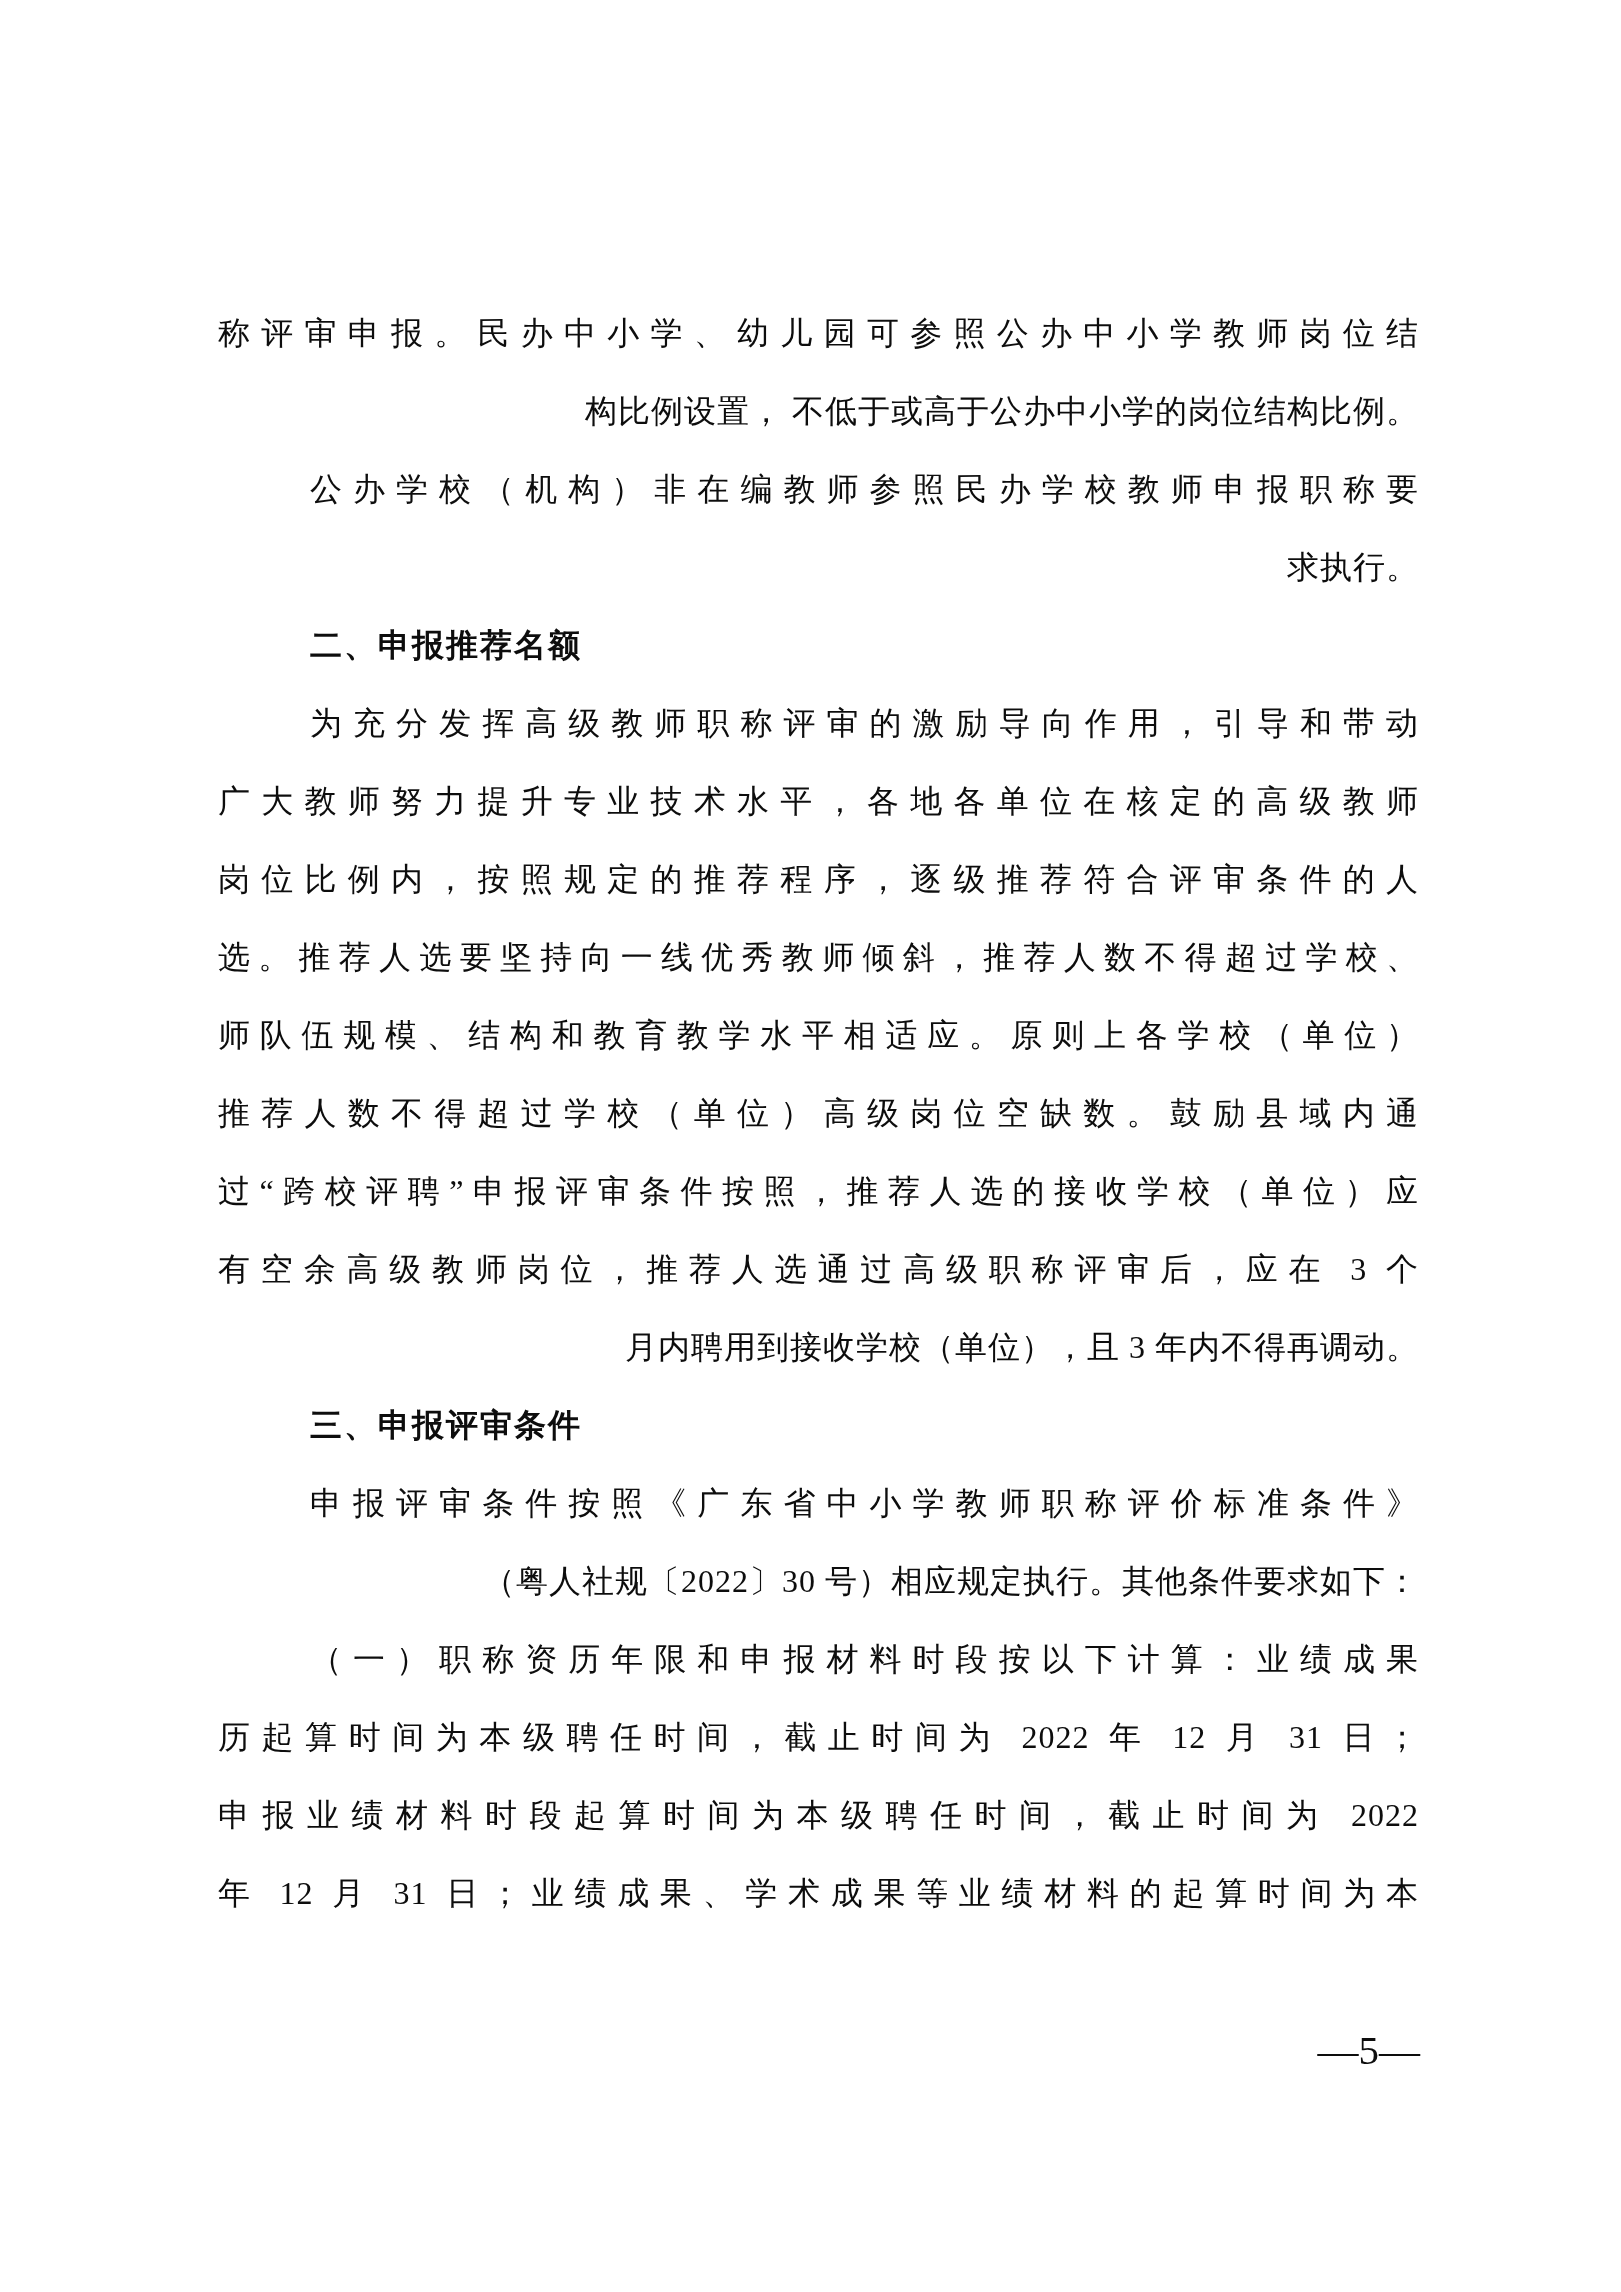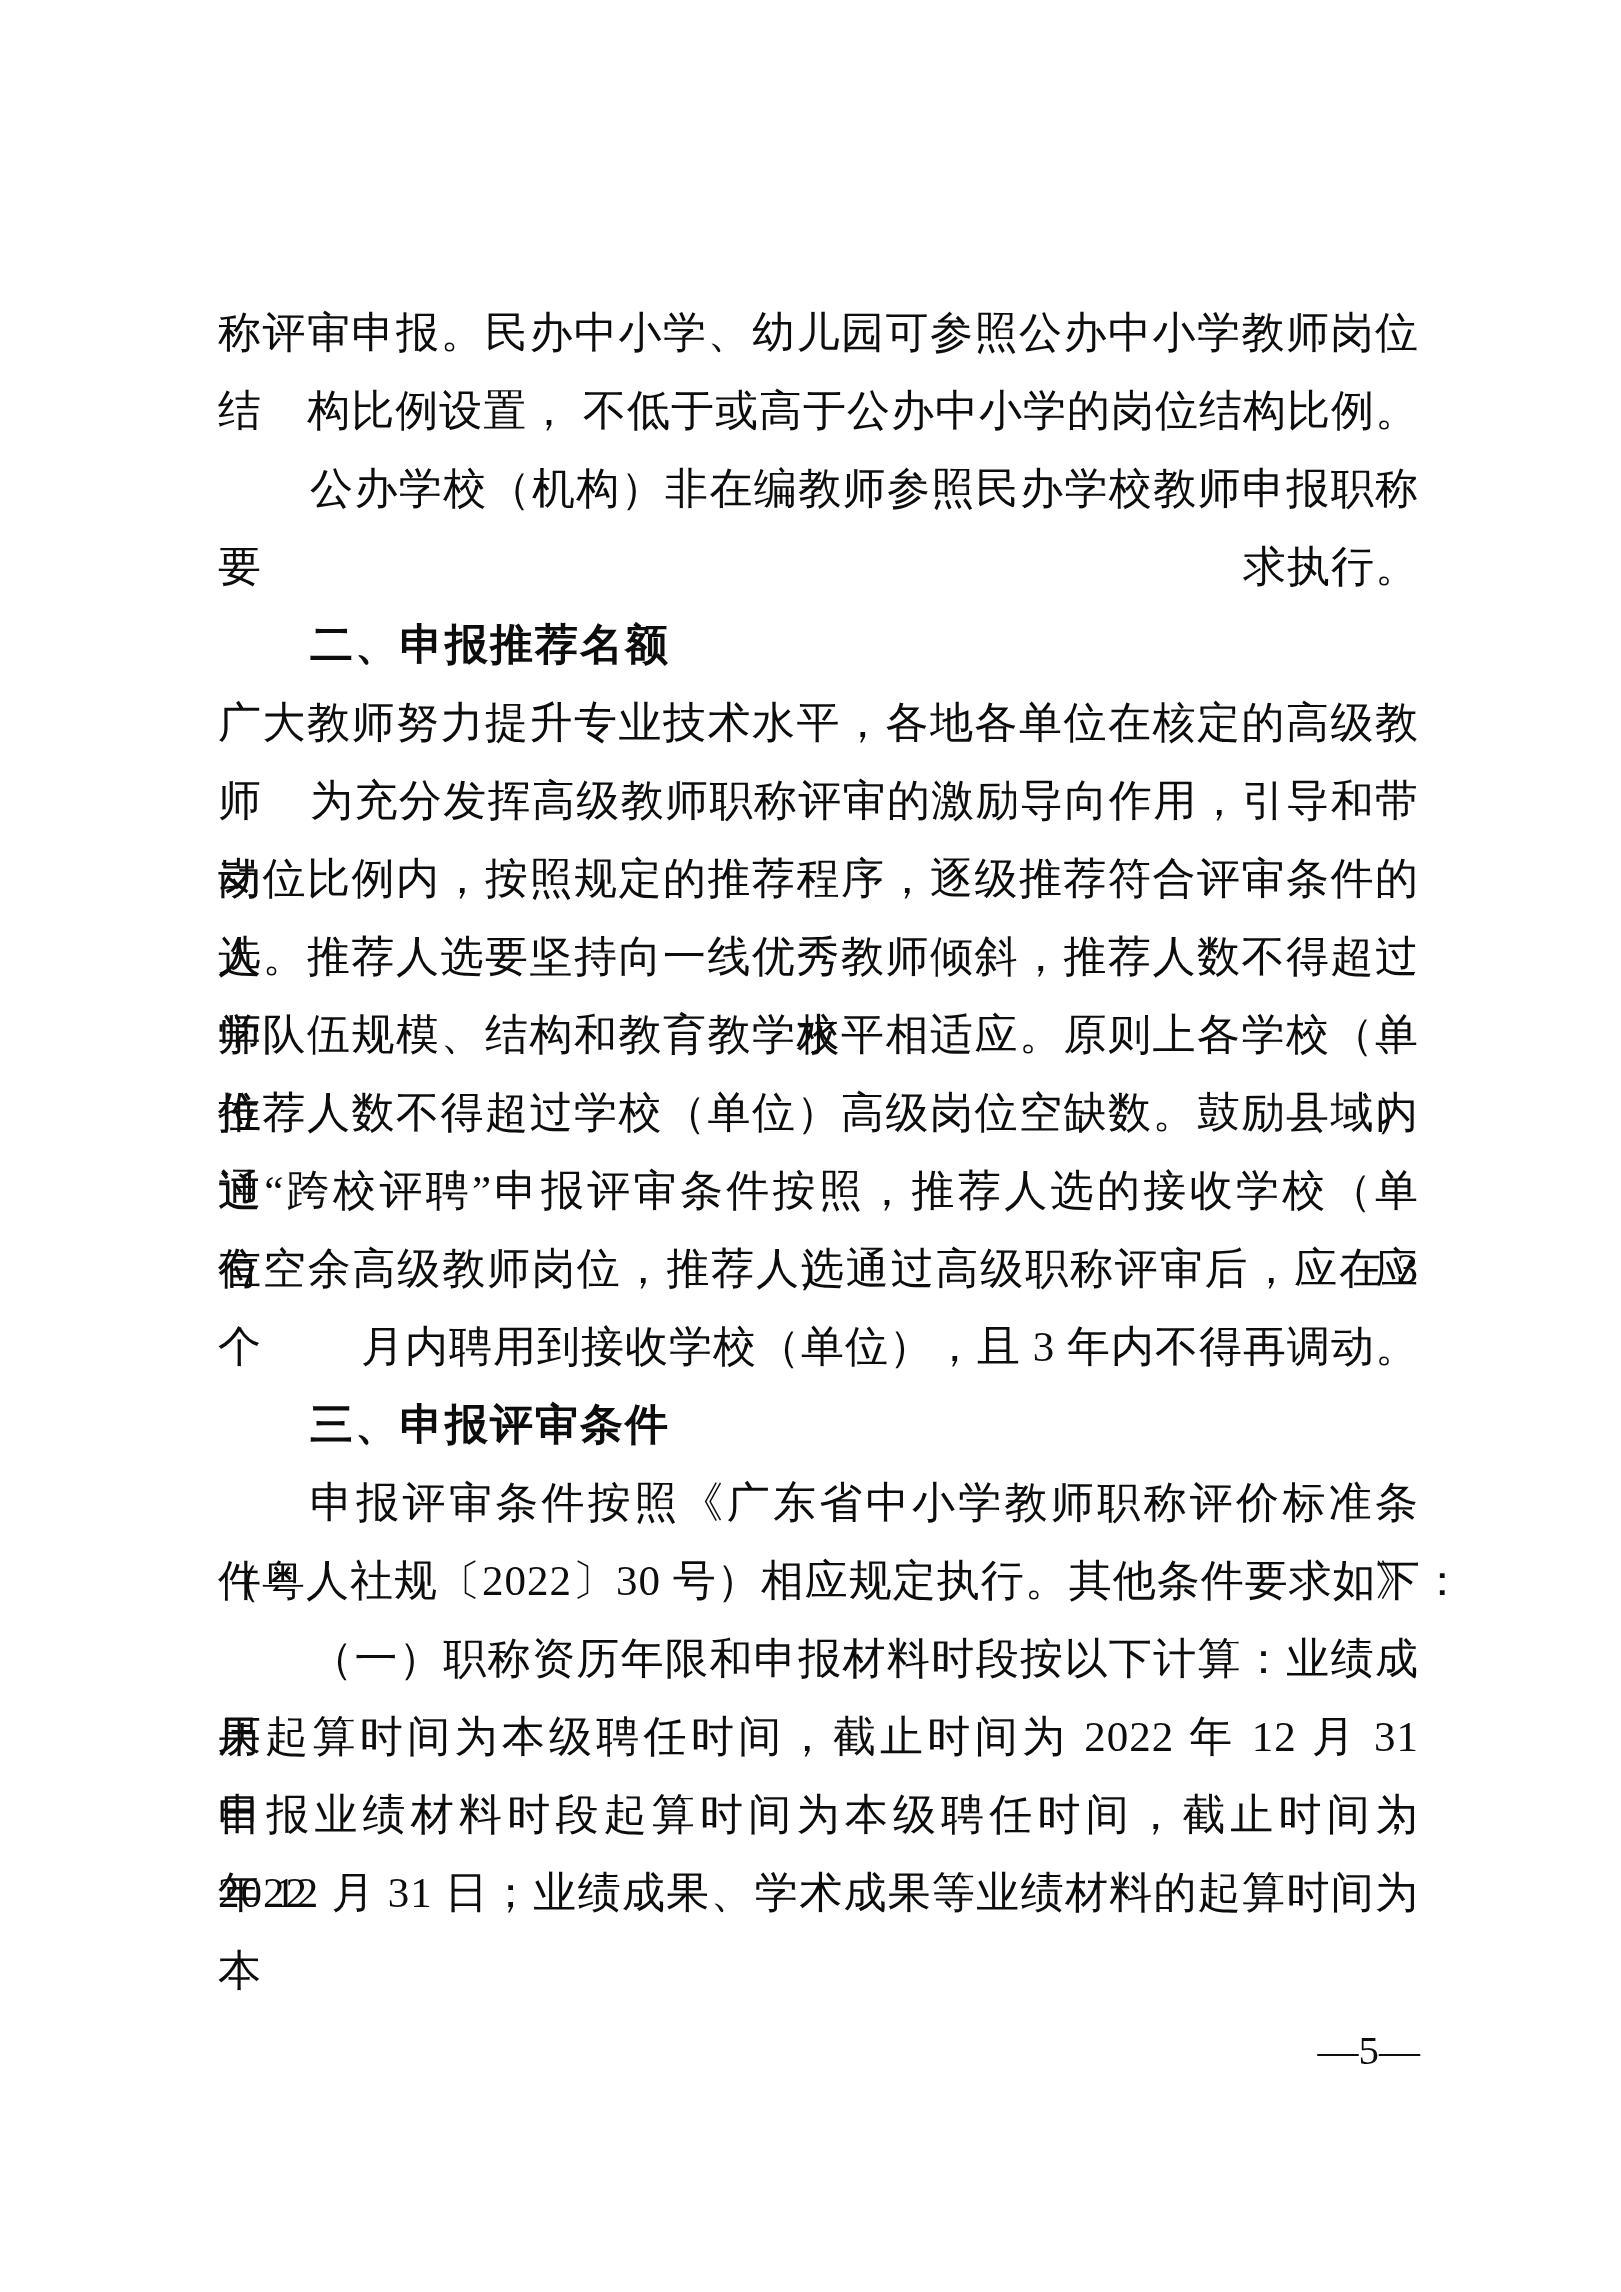--- a/index.html
+++ b/index.html
@@ -17,21 +17,21 @@
   }
   .text-block {
     position: absolute;
     left: 218px;
     top: 294px;
     width: 1201px;
   }
   .line {
     height: 78px;
     line-height: 78px;
-    font-size: 43px;
+    font-size: 32px;
     letter-spacing: 1px;
     white-space: nowrap;
     color: #0d0d0d;
   }
   .line.just {
     white-space: normal;
     text-align: justify;
     text-align-last: justify;
     text-justify: inter-character;
   }
@@ -61,22 +61,22 @@
 </head>
 <body>
 
 <div class="page">
   <div class="text-block" id="text-block">
       <div class="line style-body just">称评审申报。民办中小学、幼儿园可参照公办中小学教师岗位结</div>
       <div class="line style-body">构比例设置， 不低于或高于公办中小学的岗位结构比例。</div>
       <div class="line style-body just indent">公办学校（机构）非在编教师参照民办学校教师申报职称要</div>
       <div class="line style-body">求执行。</div>
       <div class="line style-heading indent">二、申报推荐名额</div>
+      <div class="line style-body just indent">为充分发挥高级教师职称评审的激励导向作用，引导和带动</div>
       <div class="line style-body just">广大教师努力提升专业技术水平，各地各单位在核定的高级教师</div>
-      <div class="line style-body just indent">为充分发挥高级教师职称评审的激励导向作用，引导和带动</div>
       <div class="line style-body just">岗位比例内，按照规定的推荐程序，逐级推荐符合评审条件的人</div>
       <div class="line style-body just">选。推荐人选要坚持向一线优秀教师倾斜，推荐人数不得超过学校、</div>
       <div class="line style-body just">师队伍规模、结构和教育教学水平相适应。原则上各学校（单位）</div>
       <div class="line style-body just">推荐人数不得超过学校（单位）高级岗位空缺数。鼓励县域内通</div>
       <div class="line style-body just">过“跨校评聘”申报评审条件按照，推荐人选的接收学校（单位）应</div>
       <div class="line style-body just">有空余高级教师岗位，推荐人选通过高级职称评审后，应在 3 个</div>
       <div class="line style-body">月内聘用到接收学校（单位），且 3 年内不得再调动。</div>
       <div class="line style-heading indent">三、申报评审条件</div>
       <div class="line style-body just indent">申报评审条件按照《广东省中小学教师职称评价标准条件》</div>
       <div class="line style-body">（粤人社规〔2022〕30 号）相应规定执行。其他条件要求如下：</div>

